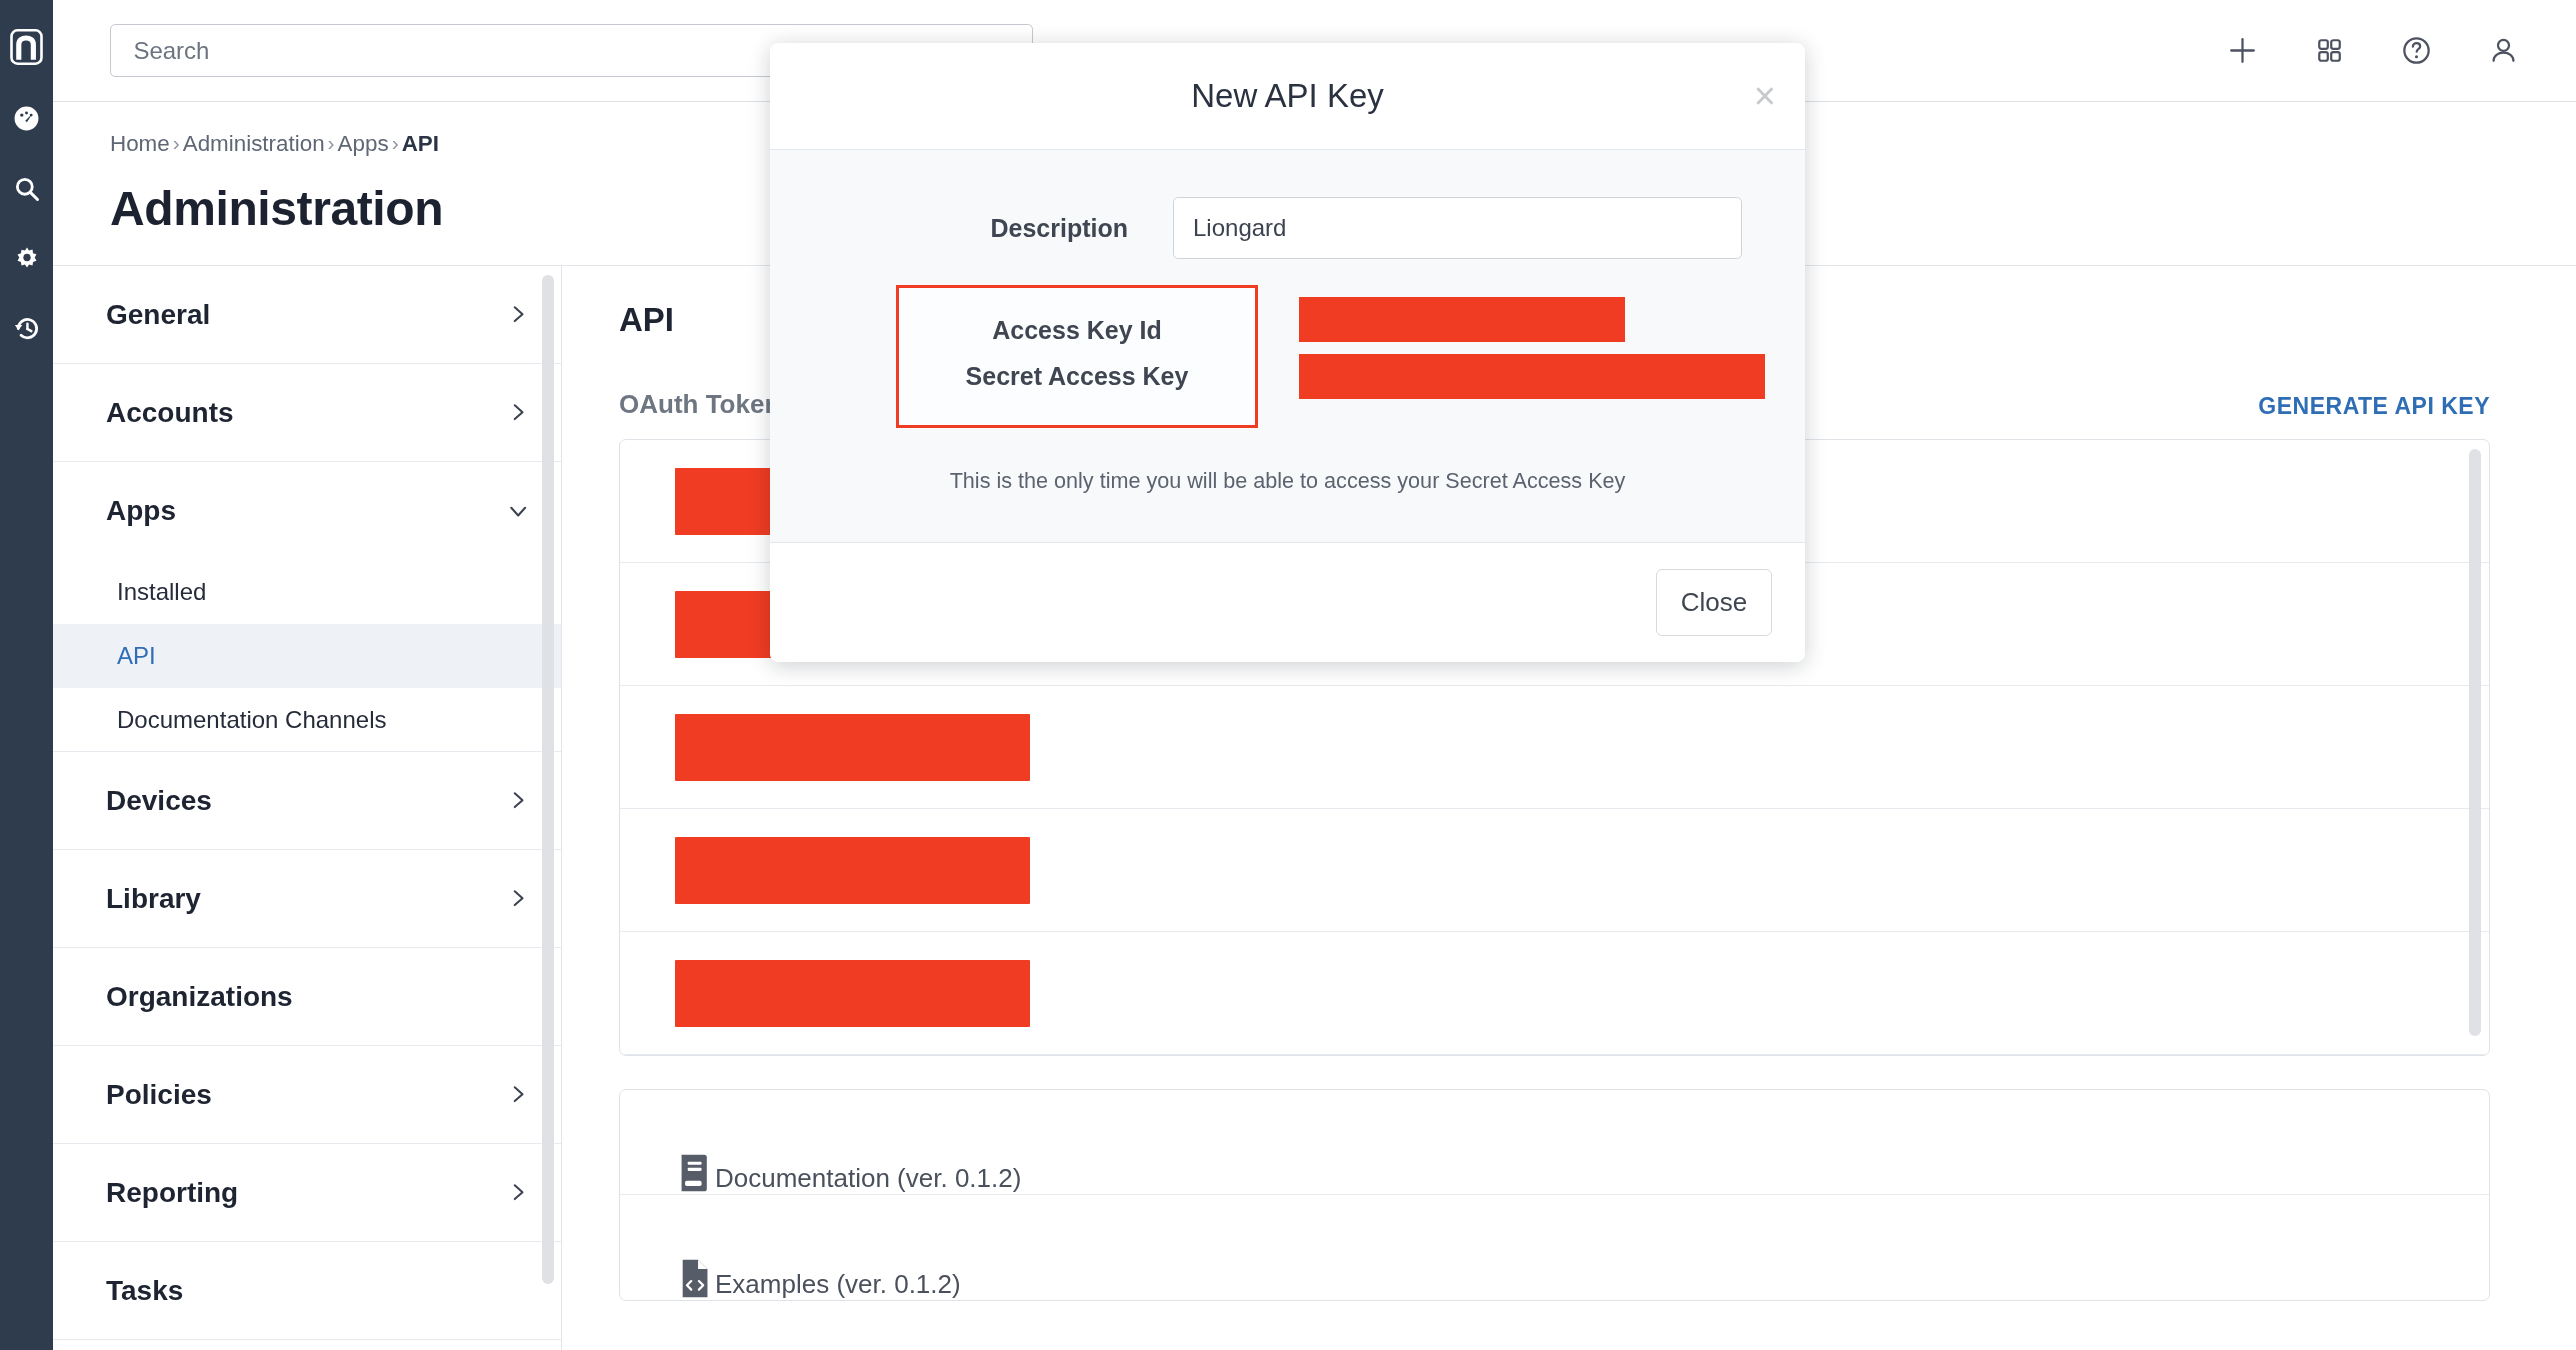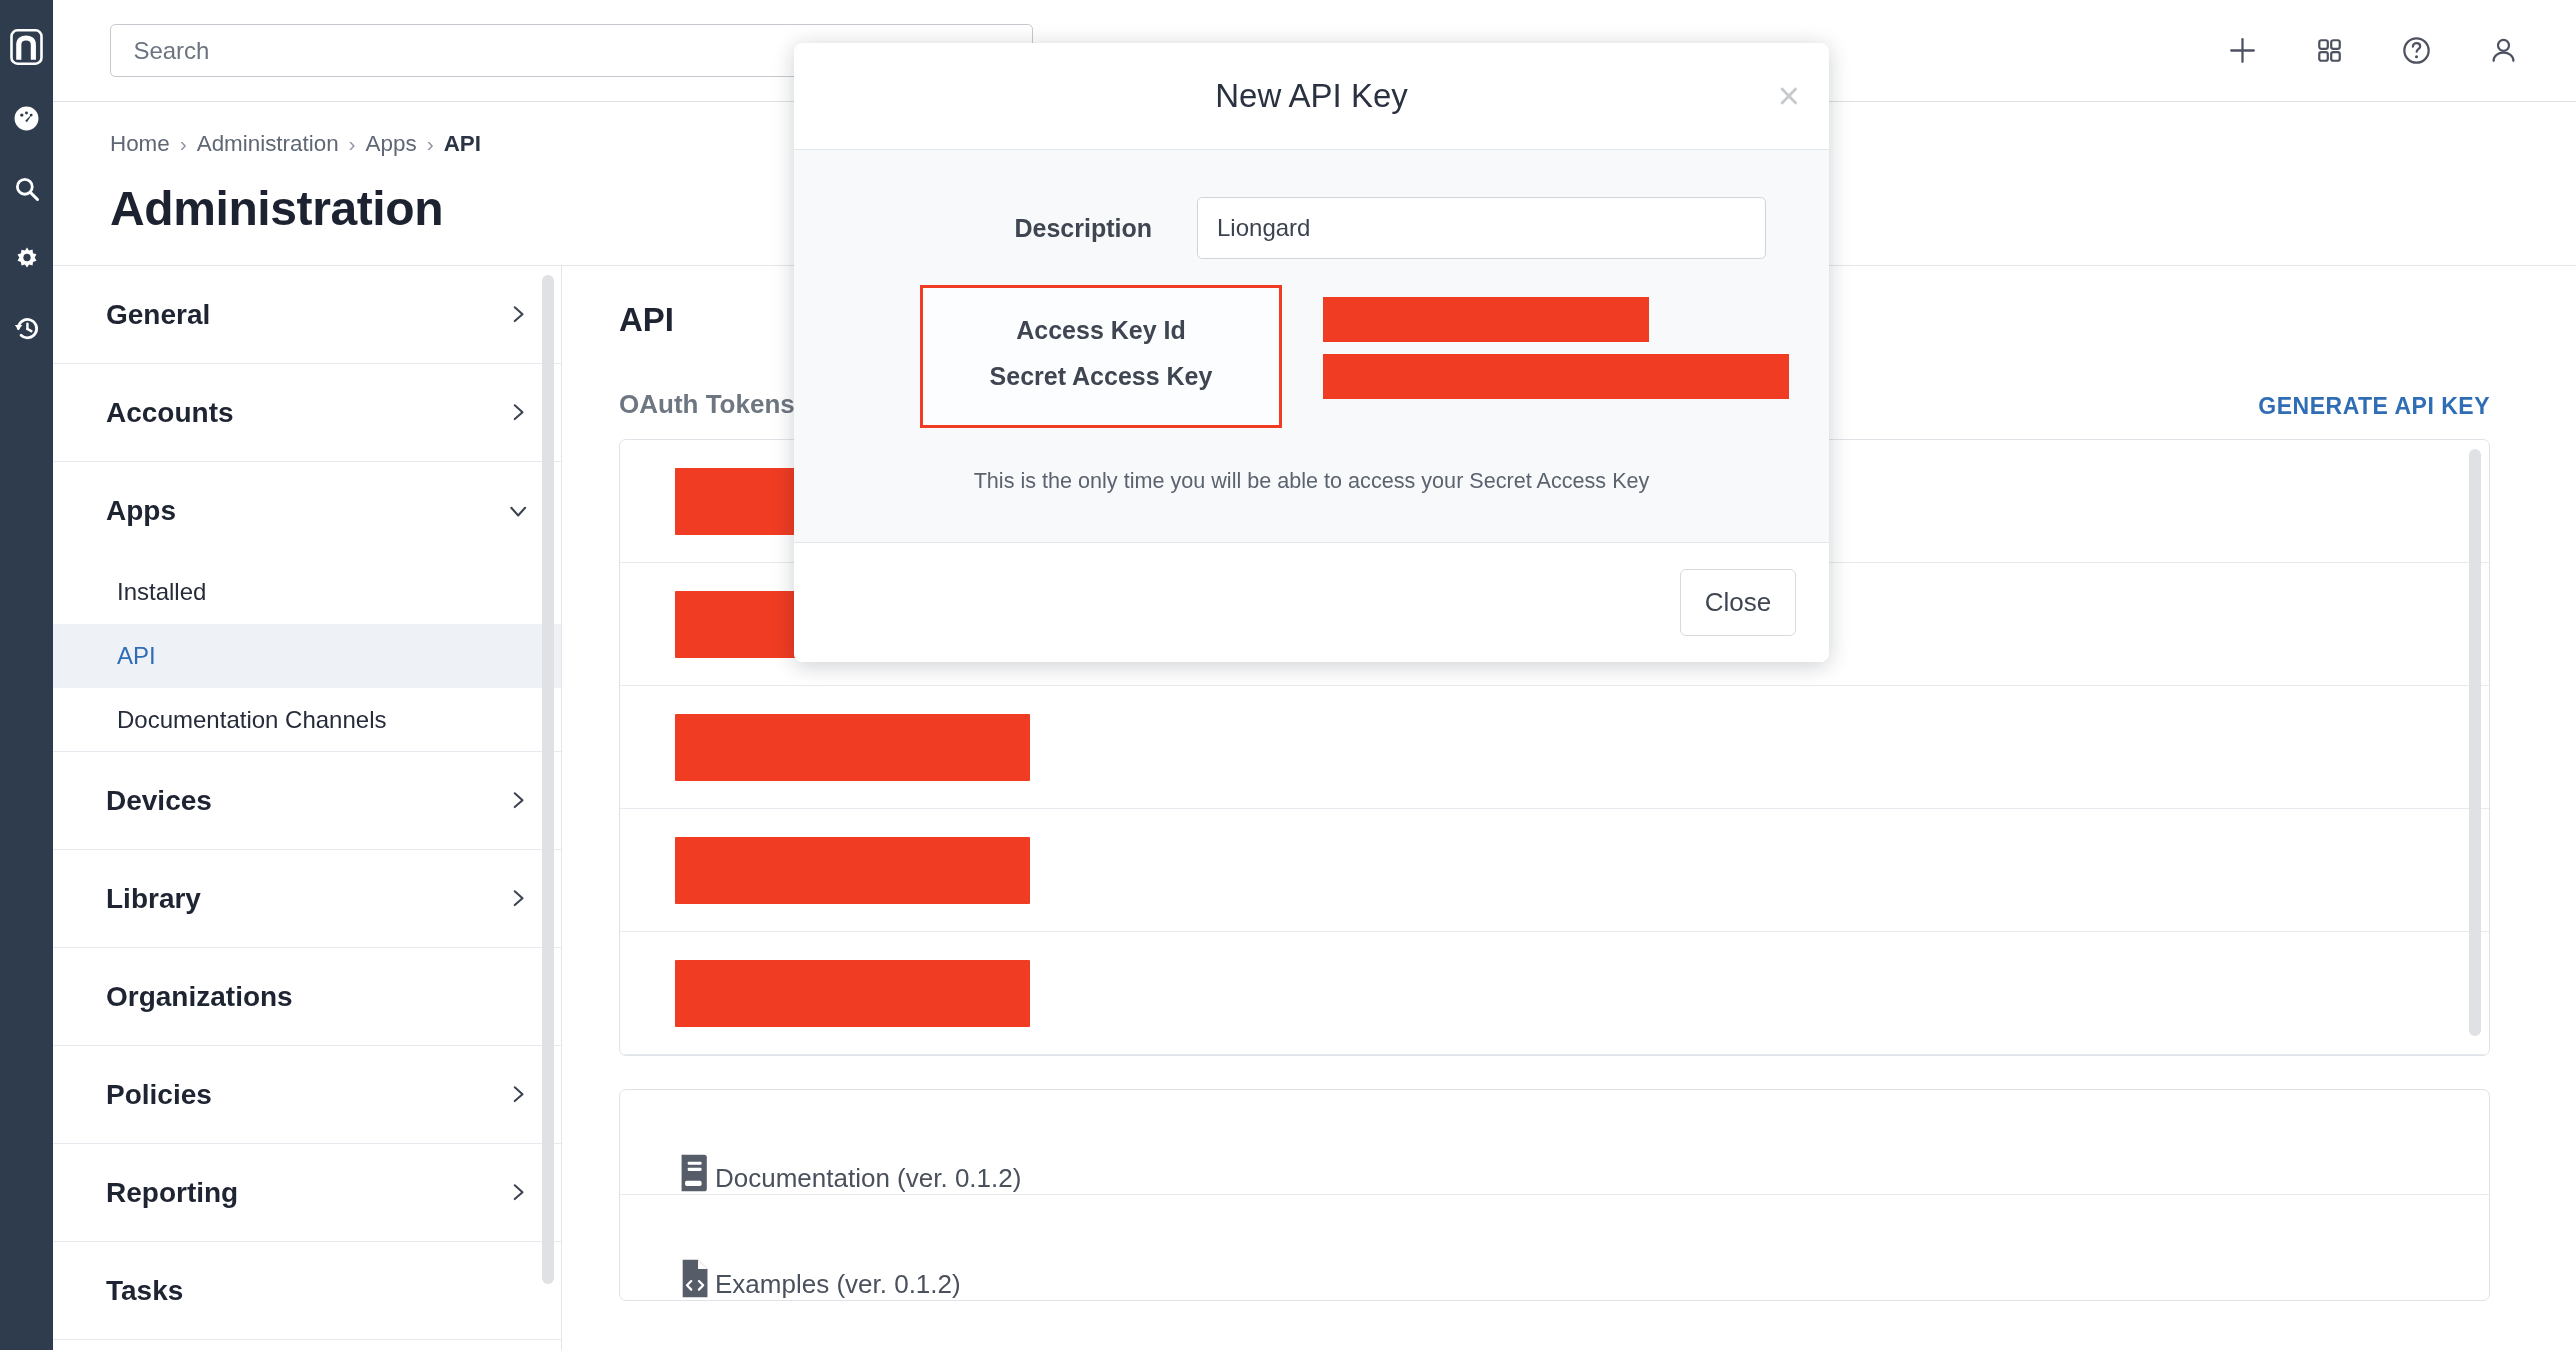--- a/index.html
+++ b/index.html
@@ -67,21 +67,21 @@
     margin-left: auto;
     display: flex;
     align-items: center;
     gap: 47px;
     padding-right: 12px;
   }
   .tb-icon { width: 40px; height: 40px; display: flex; align-items: center; justify-content: center; cursor: pointer; }
 
   
   .page-head { padding: 29px 0 0 57px; background: #fff; }
-  .breadcrumb { font-size: 22.4px; color: #5f6775; display: flex; align-items: center; gap: 10px; }
+  .breadcrumb { font-size: 22.4px; color: #5f6775; display: flex; gap: 3px; }
   .crumb { color: #5f6775; cursor: pointer; }
   .crumb.current { color: #2b3444; font-weight: 600; cursor: default; }
   .crumb-sep { color: #8d94a0; font-size: 21px; }
   .page-title { font-size: 48px; font-weight: 700; color: #1c2230; margin-top: 24px; letter-spacing: -0.4px; }
 
   
   .body-row { flex: 1; display: flex; min-height: 0; margin-top: 29px; }
 
   
   .settings-nav {
@@ -195,21 +195,20 @@
   .link-row:last-child { border-bottom: none; }
   .link-row .lr-icon { width: 40px; height: 43px; display: flex; align-items: center; justify-content: center; }
   .link-row .lr-text { font-size: 26px; color: #4a505c; }
 
   
   .modal-backdrop {
     position: absolute;
     inset: 0;
     z-index: 50;
     pointer-events: none;
-    margin-left: 24px;
   }
   .modal {
     position: absolute;
     left: 770px;
     top: 43px;
     width: 1035px;
     background: #fff;
     border-radius: 8.6px;
     box-shadow: 0 3.5px 22.4px rgba(10,18,32,0.20);
     overflow: hidden;

